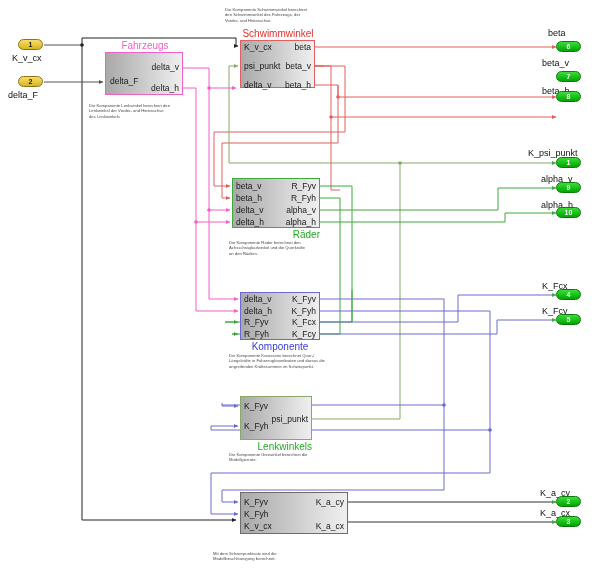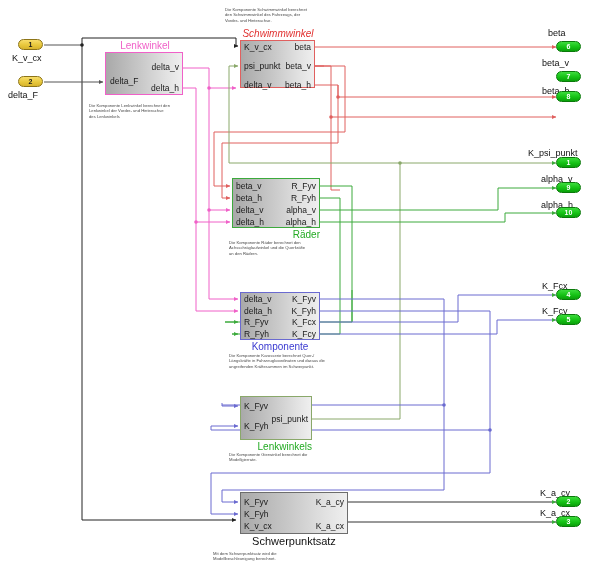--- a/index.html
+++ b/index.html
@@ -40,21 +40,21 @@
   .blk-title {
     position: absolute;
     left: 0;
     width: 100%;
     text-align: center;
     font-size: 10px;
     white-space: nowrap;
     z-index: 6;
   }
   .t-pink  { color: #f060c8; }
-  .t-red   { color: #e0302f; font-style: italic; }
+  .t-red   { color: #e0302f; }
   .t-green { color: #22aa22; text-align: right; }
   .t-blue  { color: #3a3ad0; }
   .t-black { color: #111111; }
 
   .port-label {
     position: absolute;
     font-size: 8.5px;
     color: #1a1a1a;
     white-space: nowrap;
     line-height: 9px;
@@ -259,21 +259,21 @@
 
   <div class="port-name" style="left:542px; top:306px;">K_Fcy</div>
   <div class="outport" style="left:556px; top:314px;">5</div>
 
   <div class="port-name" style="left:540px; top:488px;">K_a_cy</div>
   <div class="outport" style="left:556px; top:496px;">2</div>
 
   <div class="port-name" style="left:540px; top:508px;">K_a_cx</div>
   <div class="outport" style="left:556px; top:516px;">3</div>
 
-  <div class="blk-title t-pink" style="left:85px; top:40px; width:120px;">Lenkwinkel</div>
+  <div class="blk-title t-pink" style="left:85px; top:40px; width:120px;">Fahrzeugs</div>
   <div class="block pink" style="left:105px; top:52px; width:78px; height:43px;"></div>
   <div class="port-label in" style="left:110px; top:77px;">delta_F</div>
   <div class="port-label out" style="left:108px; top:63px; width:71px;">delta_v</div>
   <div class="port-label out" style="left:108px; top:84px; width:71px;">delta_h</div>
   <div class="note" style="left:89px; top:103px; width:108px;">Die Komponente Lenkwinkel berechnet den
 Lenkwinkel der Vorder- und Hinterachse
 des Lenkwinkels</div>
 
   <div class="note" style="left:225px; top:7px; width:120px;">Die Komponente Schwimmwinkel berechnet
 den Schwimmwinkel des Fahrzeugs, der
@@ -322,17 +322,16 @@
   <div class="blk-title t-green" style="left:240px; top:441px; width:72px;">Lenkwinkels</div>
   <div class="note" style="left:229px; top:452px; width:110px;">Die Komponente Gierwinkel berechnet die
 Modellgierrate.</div>
 
   <div class="block gray" style="left:240px; top:492px; width:108px; height:42px;"></div>
   <div class="port-label in" style="left:244px; top:498px;">K_Fyv</div>
   <div class="port-label in" style="left:244px; top:510px;">K_Fyh</div>
   <div class="port-label in" style="left:244px; top:522px;">K_v_cx</div>
   <div class="port-label out" style="left:244px; top:498px; width:100px;">K_a_cy</div>
   <div class="port-label out" style="left:244px; top:522px; width:100px;">K_a_cx</div>
-  <div class="blk-title t-black" style="left:218px; top:535px; width:152px; font-size:11px;">Schwerpunktsatz</div>
   <div class="note" style="left:213px; top:551px; width:112px;">Mit dem Schwerpunktsatz wird die
 Modellbeschleunigung berechnet.</div>
 
 </div>
 
 </body></html>

